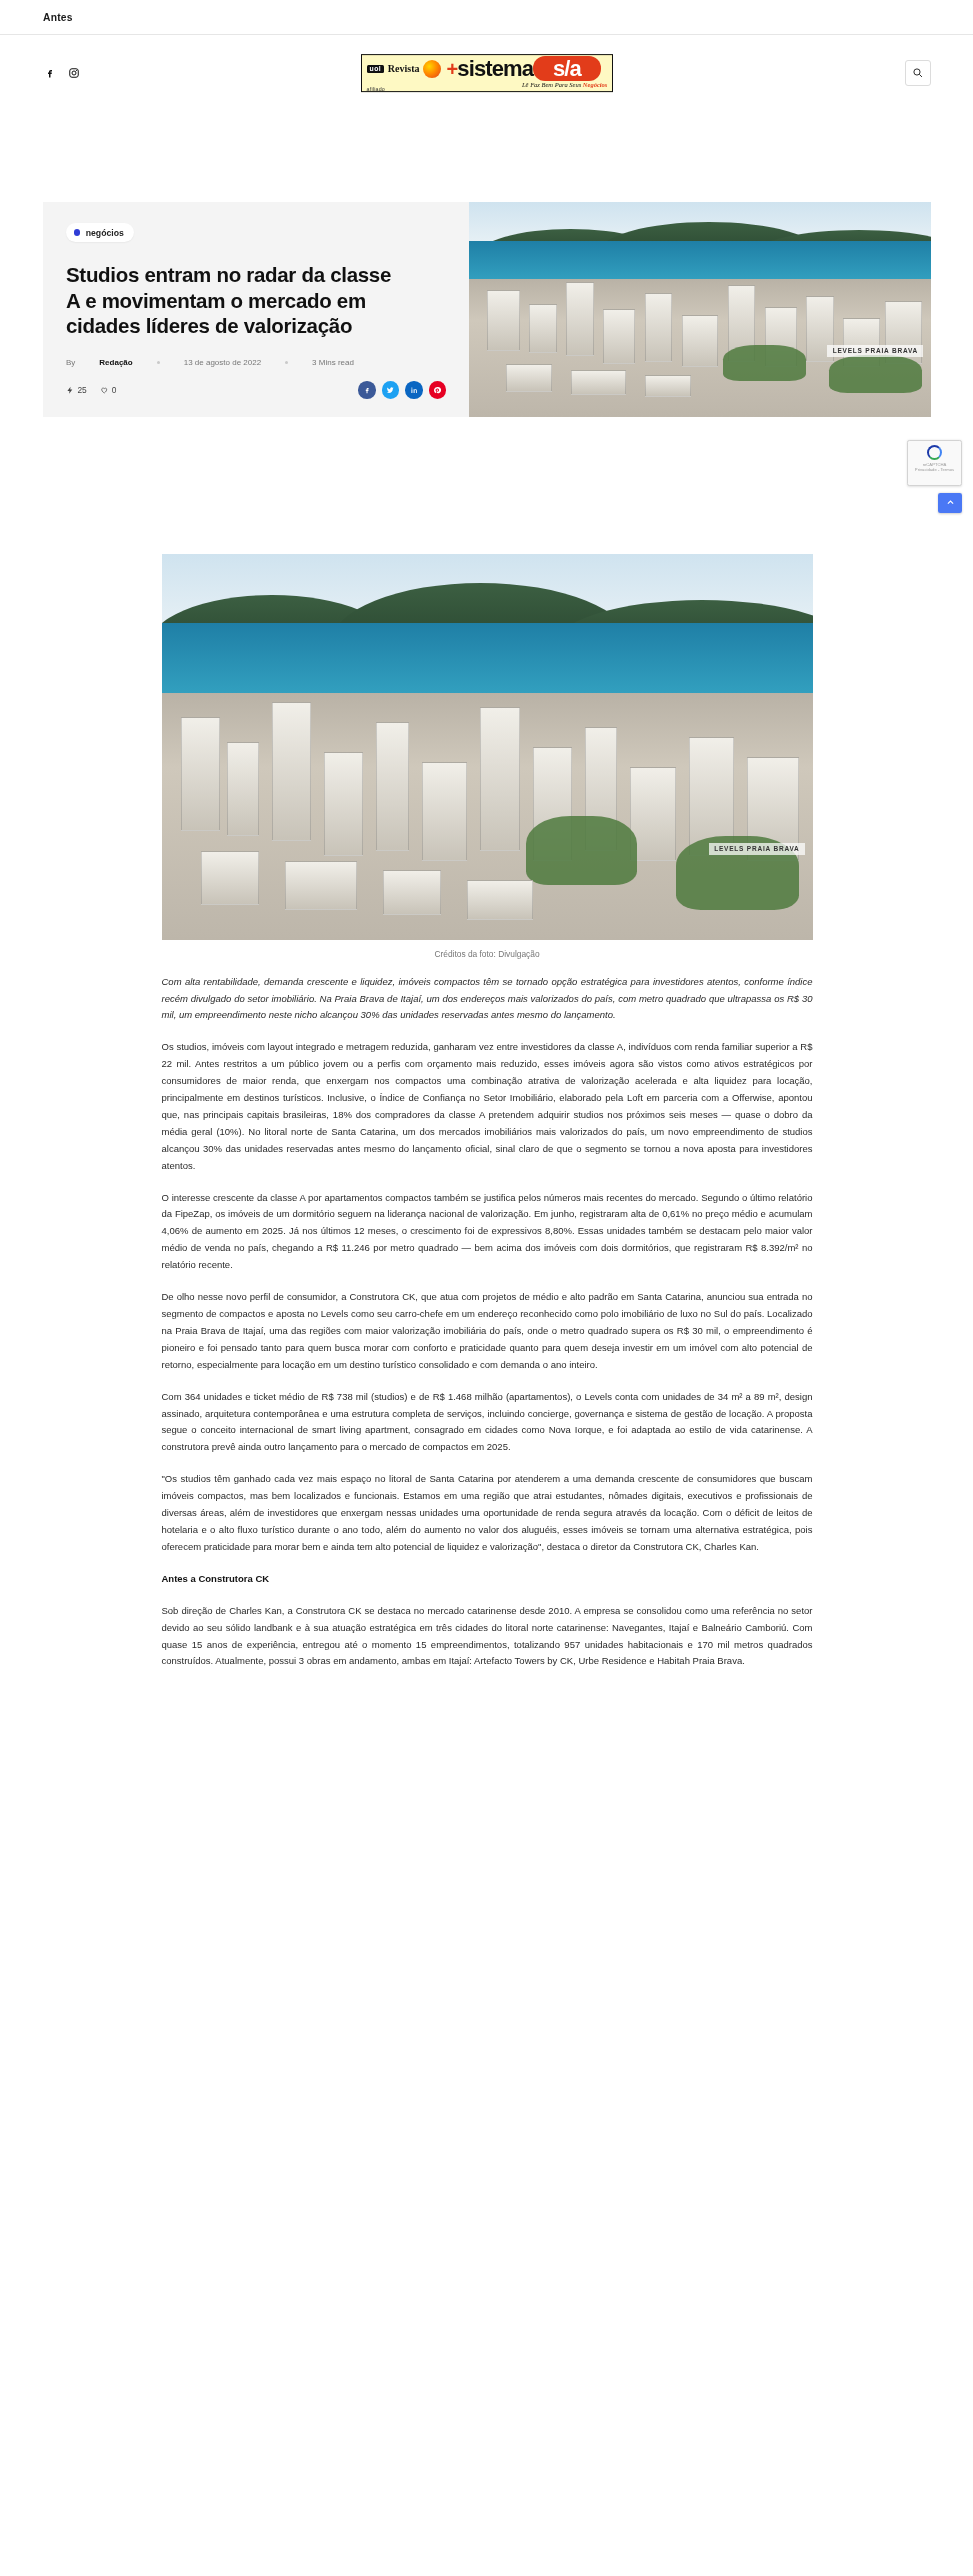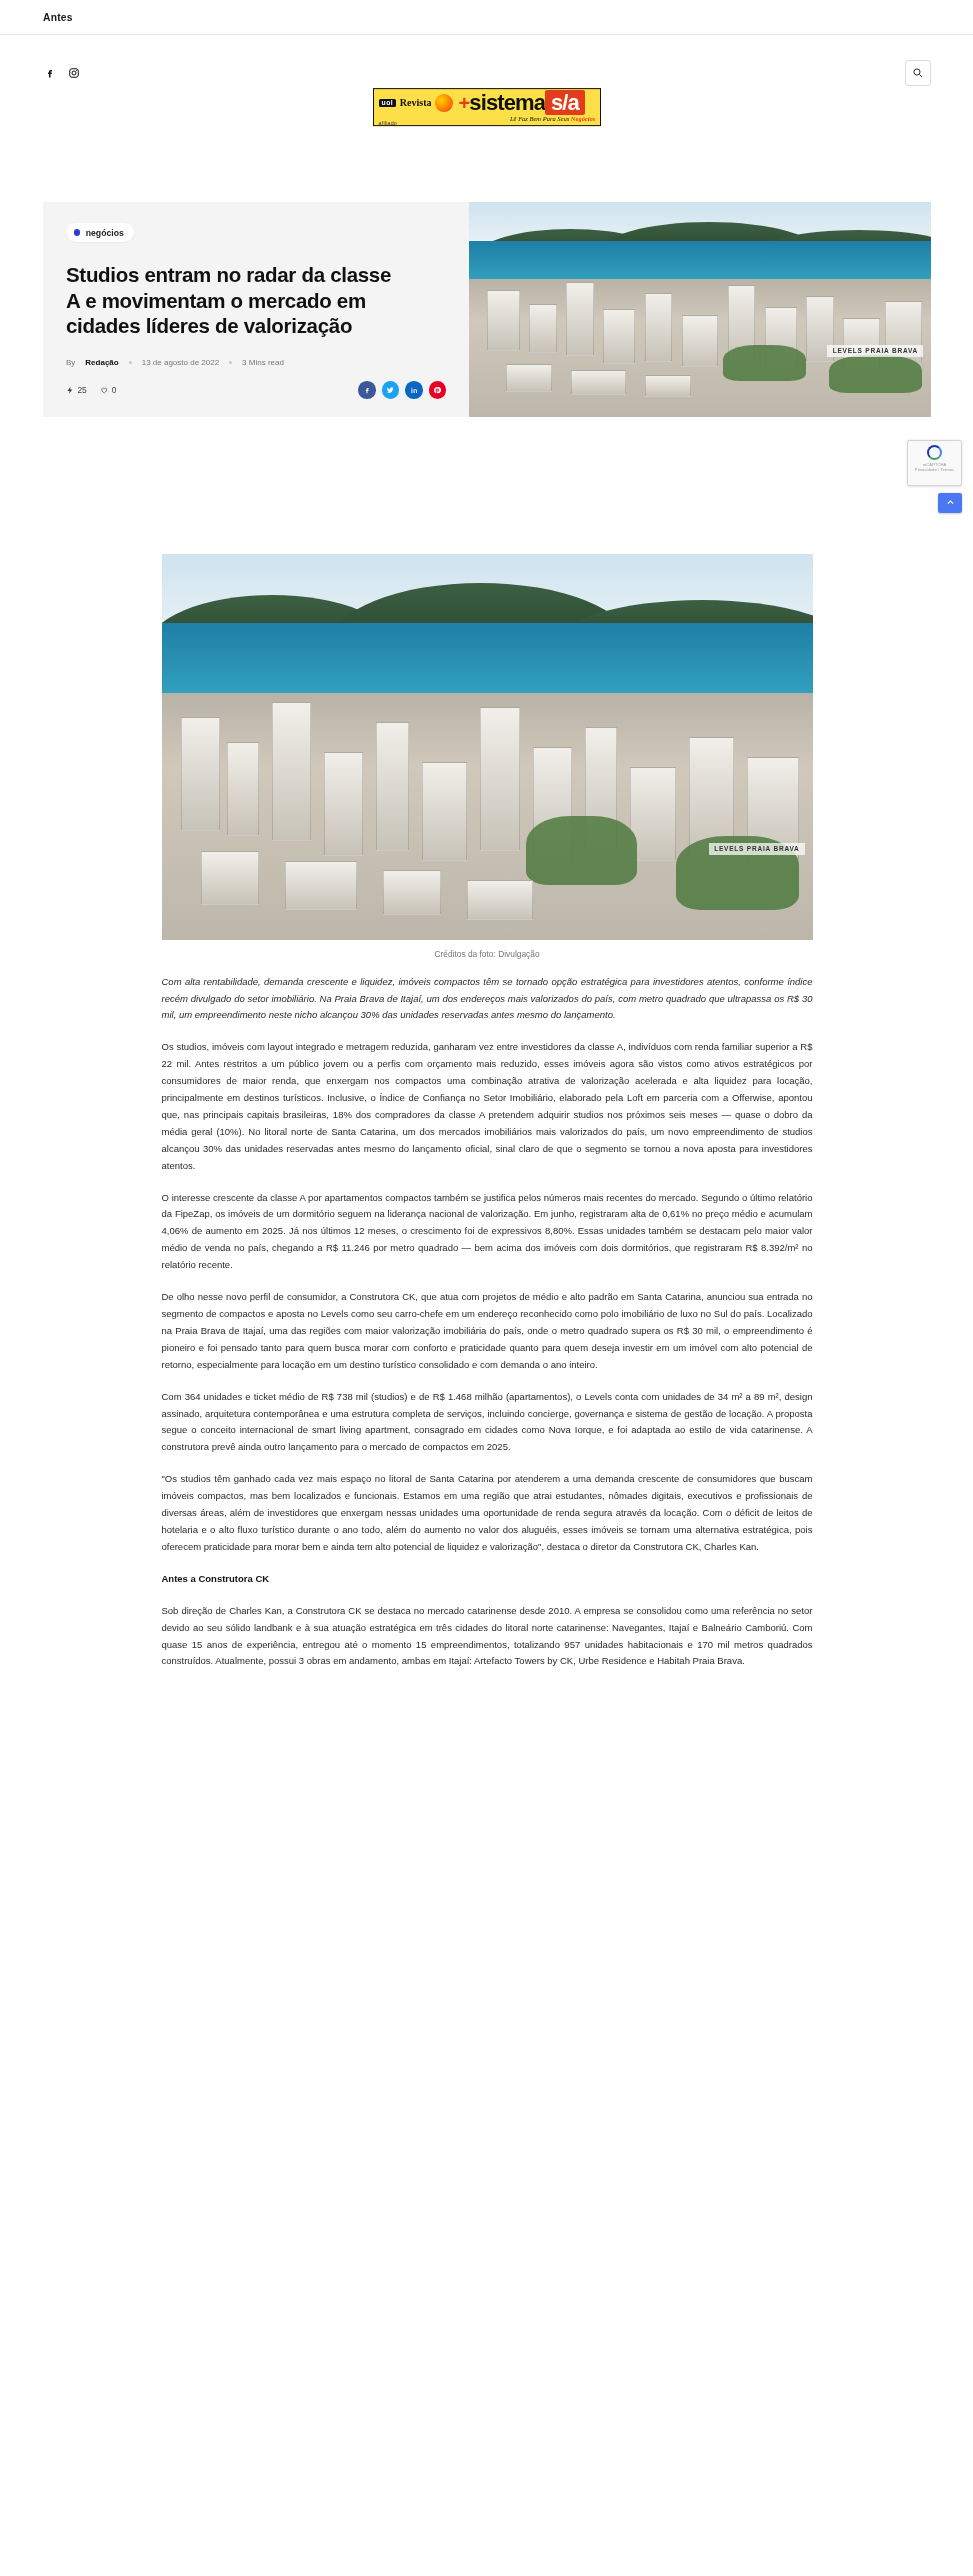--- a/index.html
+++ b/index.html
@@ -46,25 +46,24 @@
   .social .ico {
     width: 13.7px; height: 13.7px;
     display: inline-flex; align-items: center; justify-content: center;
     color: #111;
   }
   .logo-wrap {
     position: absolute;
     left: 50%;
     top: 50%;
     transform: translate(-50%, -50%);
-    width: 228px;
+    width: 252px;
     border: 1.5px solid #111;
     padding: 3px 4.6px;
-    background: #fde047;
-    margin-top: 34px;
+    background: #fef9c3;
   }
   .logo-row1 {
     display: flex;
     align-items: center;
     gap: 3.8px;
     line-height: 1;
   }
   .logo-uol {
     background: #111;
     color: #fff;
@@ -99,22 +98,22 @@
     font-size: 22px;
     font-weight: 700;
     letter-spacing: -0.9px;
     color: #111;
     line-height: 1;
   }
   .logo-main .plus { color: #e23c1a; font-size: 20px; }
   .logo-main .sa {
     background: #e23c1a;
     color: #fff;
-    padding: 0 6px;
-    border-radius: 2px;
+    padding: 0 20px;
+    border-radius: 12px;
   }
   .logo-tag {
     font-family: "Liberation Serif", serif;
     font-style: italic;
     font-size: 6.5px;
     text-align: right;
     color: #111;
     margin-top: 0.8px;
   }
   .logo-tag .hl { color: #e23c1a; font-weight: 700; }
@@ -168,21 +167,21 @@
     letter-spacing: -0.3px;
     margin: 20px 0 0 0;
     color: #111;
     max-width: 327px;
   }
   .hero-meta {
     margin-top: auto;
     padding-top: 20px;
     display: flex;
     align-items: center;
-    gap: 10px;
+    gap: 24px;
     font-size: 8px;
     color: #777;
   }
   .hero-meta b { color: #111; font-weight: 700; }
   .meta-sep {
     width: 3px; height: 3px; border-radius: 50%;
     background: #c9c9c9; display: inline-block;
   }
   .hero-bottom {
     margin-top: 13.7px;

